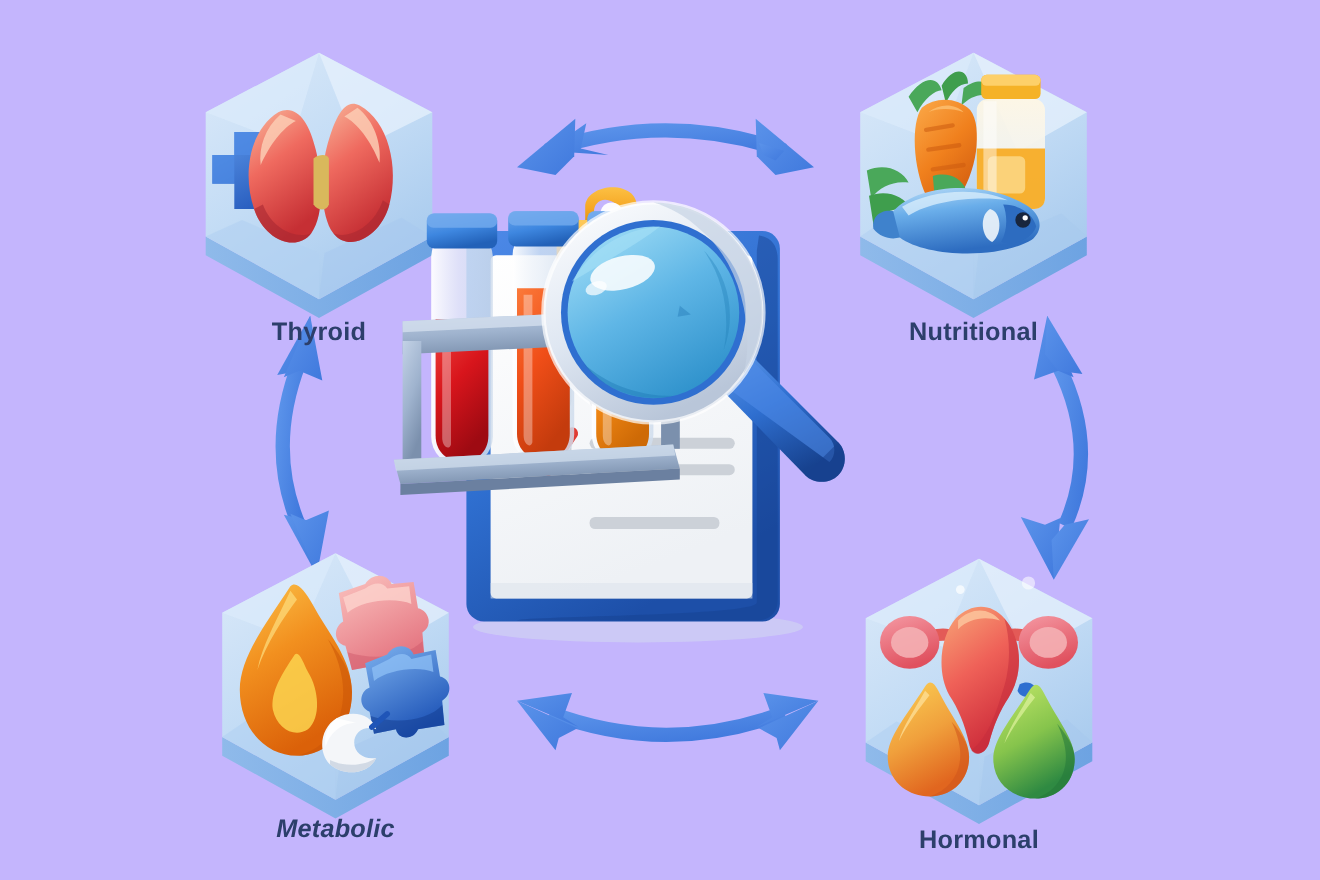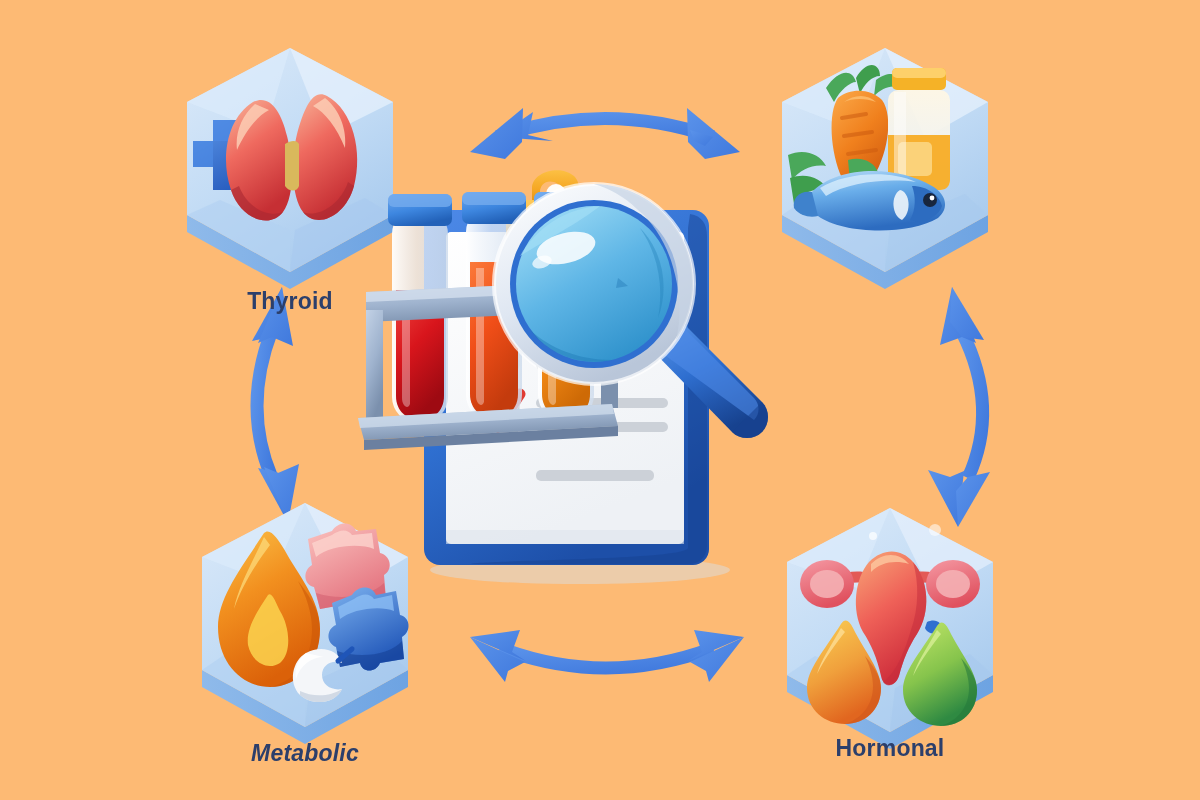--- a/index.html
+++ b/index.html
@@ -8,21 +8,21 @@
     padding: 0;
     background: #ffffff;
   }
   body {
     font-family: "Liberation Sans", sans-serif;
   }
   #canvas {
     position: relative;
     width: 1200px;
     height: 800px;
-    background: #fdba74;
+    background: #c4b5fd;
     overflow: hidden;
   }
   .node {
     position: absolute;
     width: 250px;
     height: 300px;
   }
   .hexwrap {
     position: absolute;
     left: 0;
@@ -226,20 +226,21 @@
           <path d="M 52 152 C 76 126 136 124 172 146 C 186 154 190 168 178 178 C 148 196 82 194 58 176 C 46 168 46 158 52 152 Z" fill="url(#fishG)"></path>
           <path d="M 60 148 C 86 132 130 130 156 142 C 128 138 88 142 66 156 Z" fill="#d7ecfb" opacity="0.8"></path>
           <path d="M 152 146 C 168 146 180 156 182 166 C 178 178 162 184 150 180 C 156 170 156 156 152 146 Z" fill="#2d6cc0"></path>
           <path d="M 140 150 C 150 152 152 172 142 180 C 132 176 130 156 140 150 Z" fill="#eef5fb" opacity="0.9"></path>
           <circle cx="170" cy="160" r="7" fill="#18263e"></circle>
           <circle cx="172" cy="158" r="2.4" fill="#ffffff"></circle>
           <path d="M 52 152 C 40 150 32 158 34 168 C 40 176 50 178 58 176 Z" fill="#3f82cc"></path>
         </g>
       </svg>
     </div>
+    <div class="label" style="top:248px;">Nutritional</div>
   </div>
 
   <div class="node" style="left:180px; top:495px;">
     <div class="hexwrap">
       <svg width="250" height="240" viewBox="0 0 250 240">
         <defs>
           <linearGradient id="hexC1" x1="0" y1="0" x2="0.6" y2="1">
             <stop offset="0%" stop-color="#dceaf9"></stop>
             <stop offset="55%" stop-color="#c3dcf5"></stop>
             <stop offset="100%" stop-color="#a9cbee"></stop>
@@ -370,21 +371,21 @@
         </g>
 
         <g>
           <path d="M 172 126 C 154 154 138 172 138 190 C 138 212 156 226 176 226 C 196 226 212 212 212 190
                    C 212 172 196 154 184 130 C 180 122 176 120 172 126 Z" fill="url(#dropGG)"></path>
           <path d="M 172 130 C 162 148 152 162 148 176 C 156 160 168 144 176 134 Z" fill="#dbf09a" opacity="0.75"></path>
           <path d="M 196 158 C 208 172 212 182 212 190 C 212 212 196 226 176 226 C 194 220 204 206 204 188 C 204 178 200 166 196 158 Z" fill="#25793a" opacity="0.55"></path>
         </g>
       </svg>
     </div>
-    <div class="label" style="top:235px;">Hormonal</div>
+    <div class="label" style="top:250px;">Hormonal</div>
   </div>
 
   <div class="center-stage">
     <svg width="450" height="430" viewBox="0 0 450 430">
       <defs>
         <linearGradient id="boardG" x1="0" y1="0" x2="0.5" y2="1">
           <stop offset="0%" stop-color="#4e8ae8"></stop>
           <stop offset="55%" stop-color="#2f6fd0"></stop>
           <stop offset="100%" stop-color="#1d4fa8"></stop>
         </linearGradient>

